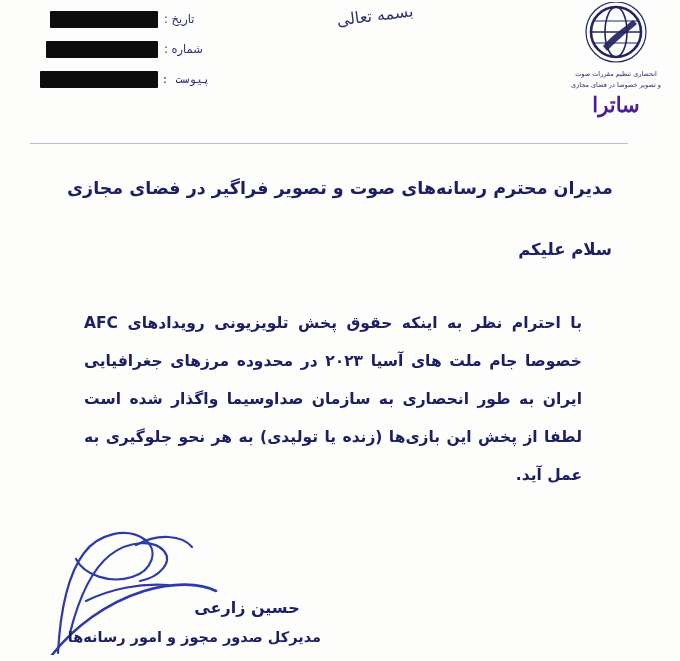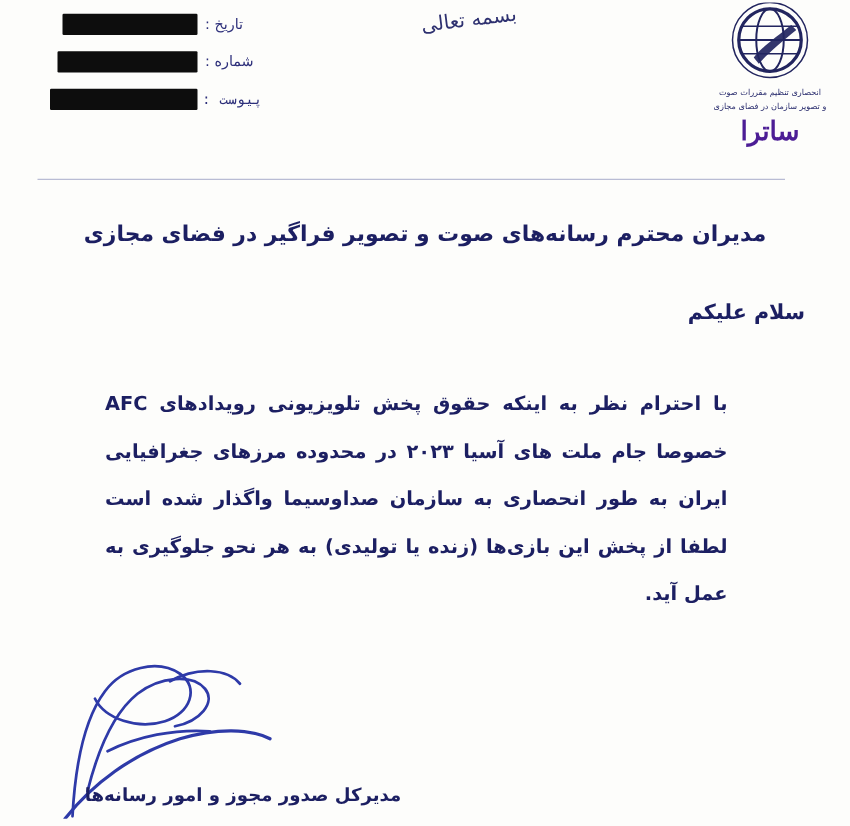--- a/index.html
+++ b/index.html
@@ -133,21 +133,21 @@
     letter-spacing: 0.2px;
     color: #1c1f62;
     margin: 0 0 42px 0;
     padding: 0 52px;
   }
   .greeting {
     font-size: 16.5px;
     font-weight: bold;
     color: #1c1f62;
     margin: 0 0 46px 0;
-    padding-right: 36px;
+    padding-right: 68px;
   }
   .para {
     font-size: 15.5px;
     line-height: 2.45;
     color: #1c1f62;
     padding: 0 98px 0 84px;
     text-align: justify;
     text-align-last: right;
     font-weight: bold;
   }
@@ -220,21 +220,21 @@
           <circle cx="33" cy="30" r="25" fill="none" stroke="#22255f" stroke-width="2.6"></circle>
           <ellipse cx="33" cy="30" rx="11" ry="25" fill="none" stroke="#22255f" stroke-width="1.6"></ellipse>
           <line x1="8" y1="30" x2="58" y2="30" stroke="#22255f" stroke-width="1.6"></line>
           <line x1="11" y1="19" x2="55" y2="19" stroke="#22255f" stroke-width="1.2"></line>
           <line x1="11" y1="41" x2="55" y2="41" stroke="#22255f" stroke-width="1.2"></line>
           <path d="M20 44 C28 34, 38 28, 50 18 L54 22 C42 32, 32 40, 24 49 Z" fill="#22255f" opacity="0.92"></path>
           <circle cx="33" cy="30" r="30" fill="none" stroke="#22255f" stroke-width="1.2"></circle>
         </svg>
       </div>
       <div class="logo-sub">انحصاری تنظیم مقررات صوت</div>
-      <div class="logo-sub">و تصویر سازمان در فضای مجازی</div>
+      <div class="logo-sub">و تصویر خصوصا در فضای مجازی</div>
       <div class="logo-word">ساترا</div>
     </div>
 
     <div class="header-rule"></div>
   </div>
 
   <div class="body">
     <div class="addressee">مدیران محترم رسانه‌های صوت و تصویر فراگیر در فضای مجازی</div>
     <div class="greeting">سلام علیکم</div>
     <div class="para">با احترام نظر به اینکه حقوق پخش تلویزیونی رویدادهای AFC خصوصا جام ملت های آسیا ۲۰۲۳ در محدوده مرزهای جغرافیایی ایران به طور انحصاری به سازمان صداوسیما واگذار شده است لطفا از پخش این بازی‌ها (زنده یا تولیدی) به هر نحو جلوگیری به عمل آید.</div>
@@ -245,16 +245,17 @@
       <svg width="230" height="150" viewBox="0 0 230 150" aria-hidden="true">
         <g fill="none" stroke="#2e3aa8" stroke-width="2.2" stroke-linecap="round">
           <path d="M18 148 C20 110, 26 72, 44 48 C58 29, 86 22, 104 34 C120 45, 112 66, 92 72 C70 79, 44 70, 36 54"></path>
           <path d="M30 128 C38 96, 50 66, 70 50 C88 36, 114 34, 124 46 C133 57, 120 72, 100 76"></path>
           <path d="M12 150 C34 122, 66 98, 104 86 C134 77, 160 78, 176 86" stroke-width="2.6"></path>
           <path d="M46 96 C70 84, 100 78, 128 80"></path>
           <path d="M96 40 C118 28, 142 30, 152 42"></path>
         </g>
       </svg>
     </div>
+    <div class="sig-name">حسین زارعی</div>
     <div class="sig-title">مدیرکل صدور مجوز و امور رسانه‌ها</div>
   </div>
 
 </div>
 
 </body></html>

